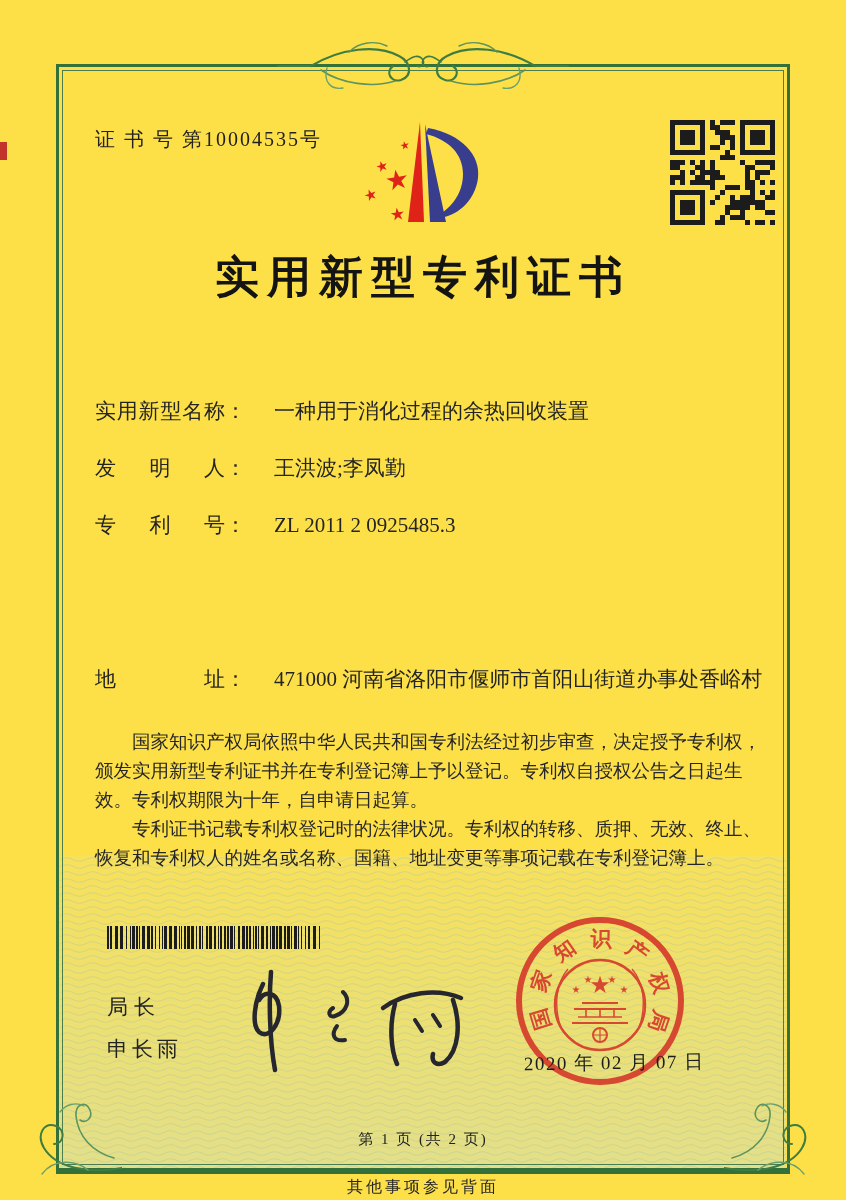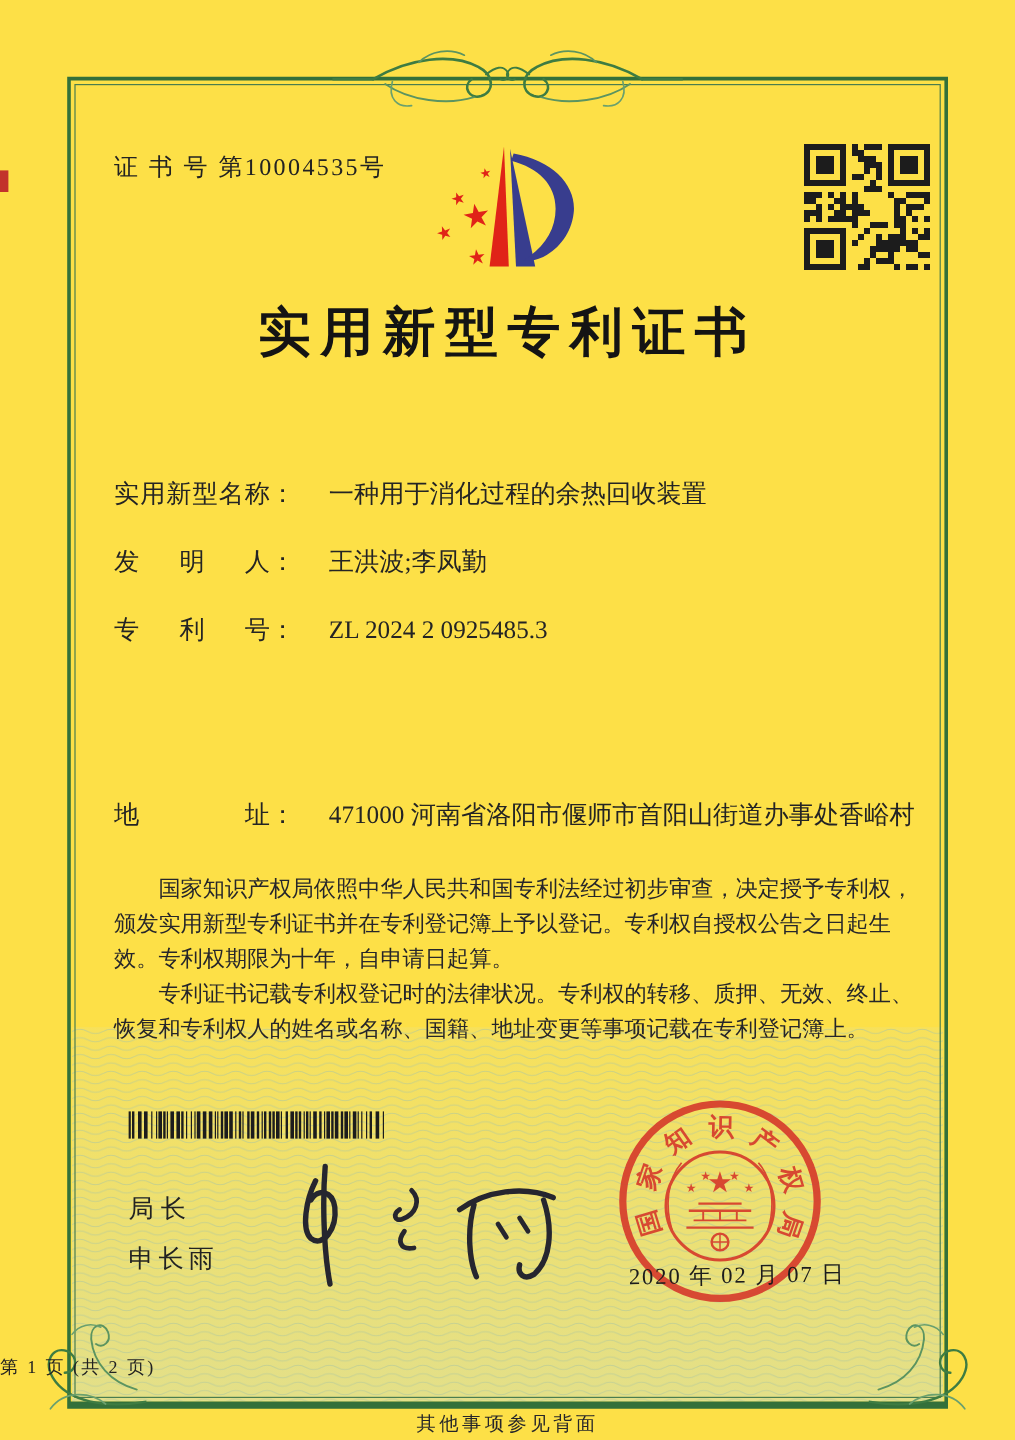--- a/index.html
+++ b/index.html
@@ -34,21 +34,21 @@
   .paras p{margin:0;font-size:18.5px;line-height:29px;text-indent:2em;color:#26262a;}
   
   .barcode{position:absolute;left:107px;top:926px;width:216px;height:23px;}
   .director-title{position:absolute;left:107px;top:993px;font-size:21px;letter-spacing:6px;}
   .director-name{position:absolute;left:107px;top:1035px;font-size:21px;letter-spacing:4px;}
   .signature{position:absolute;left:225px;top:966px;width:260px;height:112px;}
   .seal{position:absolute;left:510px;top:911px;width:180px;height:180px;}
   .seal text{font-family:"Liberation Serif","DejaVu Serif",serif;}
   .seal-date{position:absolute;left:524px;top:1050px;font-size:19px;letter-spacing:1.5px;
              color:#1c1c1c;transform:rotate(-0.8deg);white-space:nowrap;}
-  .page-info{position:absolute;left:0;right:0;top:1130px;text-align:left;font-size:15px;letter-spacing:2px;}
+  .page-info{position:absolute;left:0;right:0;top:1130px;text-align:center;font-size:15px;letter-spacing:2px;}
   .back-note{position:absolute;left:0;right:0;top:1177px;text-align:center;font-size:16px;letter-spacing:3px;color:#26262a;}
   
   .ornament-top{position:absolute;left:277px;top:38px;width:292px;height:60px;}
   .corner{position:absolute;width:96px;height:84px;}
   .corner.bl{left:26px;top:1096px;}
   .corner.br{right:26px;top:1096px;transform:scaleX(-1);}
   .edge-mark{position:absolute;left:0;top:142px;width:7px;height:18px;background:#c2332b;}
 </style>
 </head>
 <body>
@@ -262,21 +262,21 @@
 
   <div class="title">实用新型专利证书</div>
 
   <div class="row r0">
     <span class="lab">实用新型名称</span><span class="col">：</span><span class="val">一种用于消化过程的余热回收装置</span>
   </div>
   <div class="row r1">
     <span class="lab">发明人</span><span class="col">：</span><span class="val">王洪波;李凤勤</span>
   </div>
   <div class="row r2">
-    <span class="lab">专利号</span><span class="col">：</span><span class="val">ZL 2024 2 0925485.3</span>
+    <span class="lab">专利号</span><span class="col">：</span><span class="val">ZL 2011 2 0925485.3</span>
   </div>
   <div class="row r5">
     <span class="lab">地址</span><span class="col">：</span><span class="val">471000 河南省洛阳市偃师市首阳山街道办事处香峪村</span>
   </div>
 
   <div class="paras">
     <p>国家知识产权局依照中华人民共和国专利法经过初步审查，决定授予专利权，颁发实用新型专利证书并在专利登记簿上予以登记。专利权自授权公告之日起生效。专利权期限为十年，自申请日起算。</p>
     <p>专利证书记载专利权登记时的法律状况。专利权的转移、质押、无效、终止、恢复和专利权人的姓名或名称、国籍、地址变更等事项记载在专利登记簿上。</p>
   </div>
 

